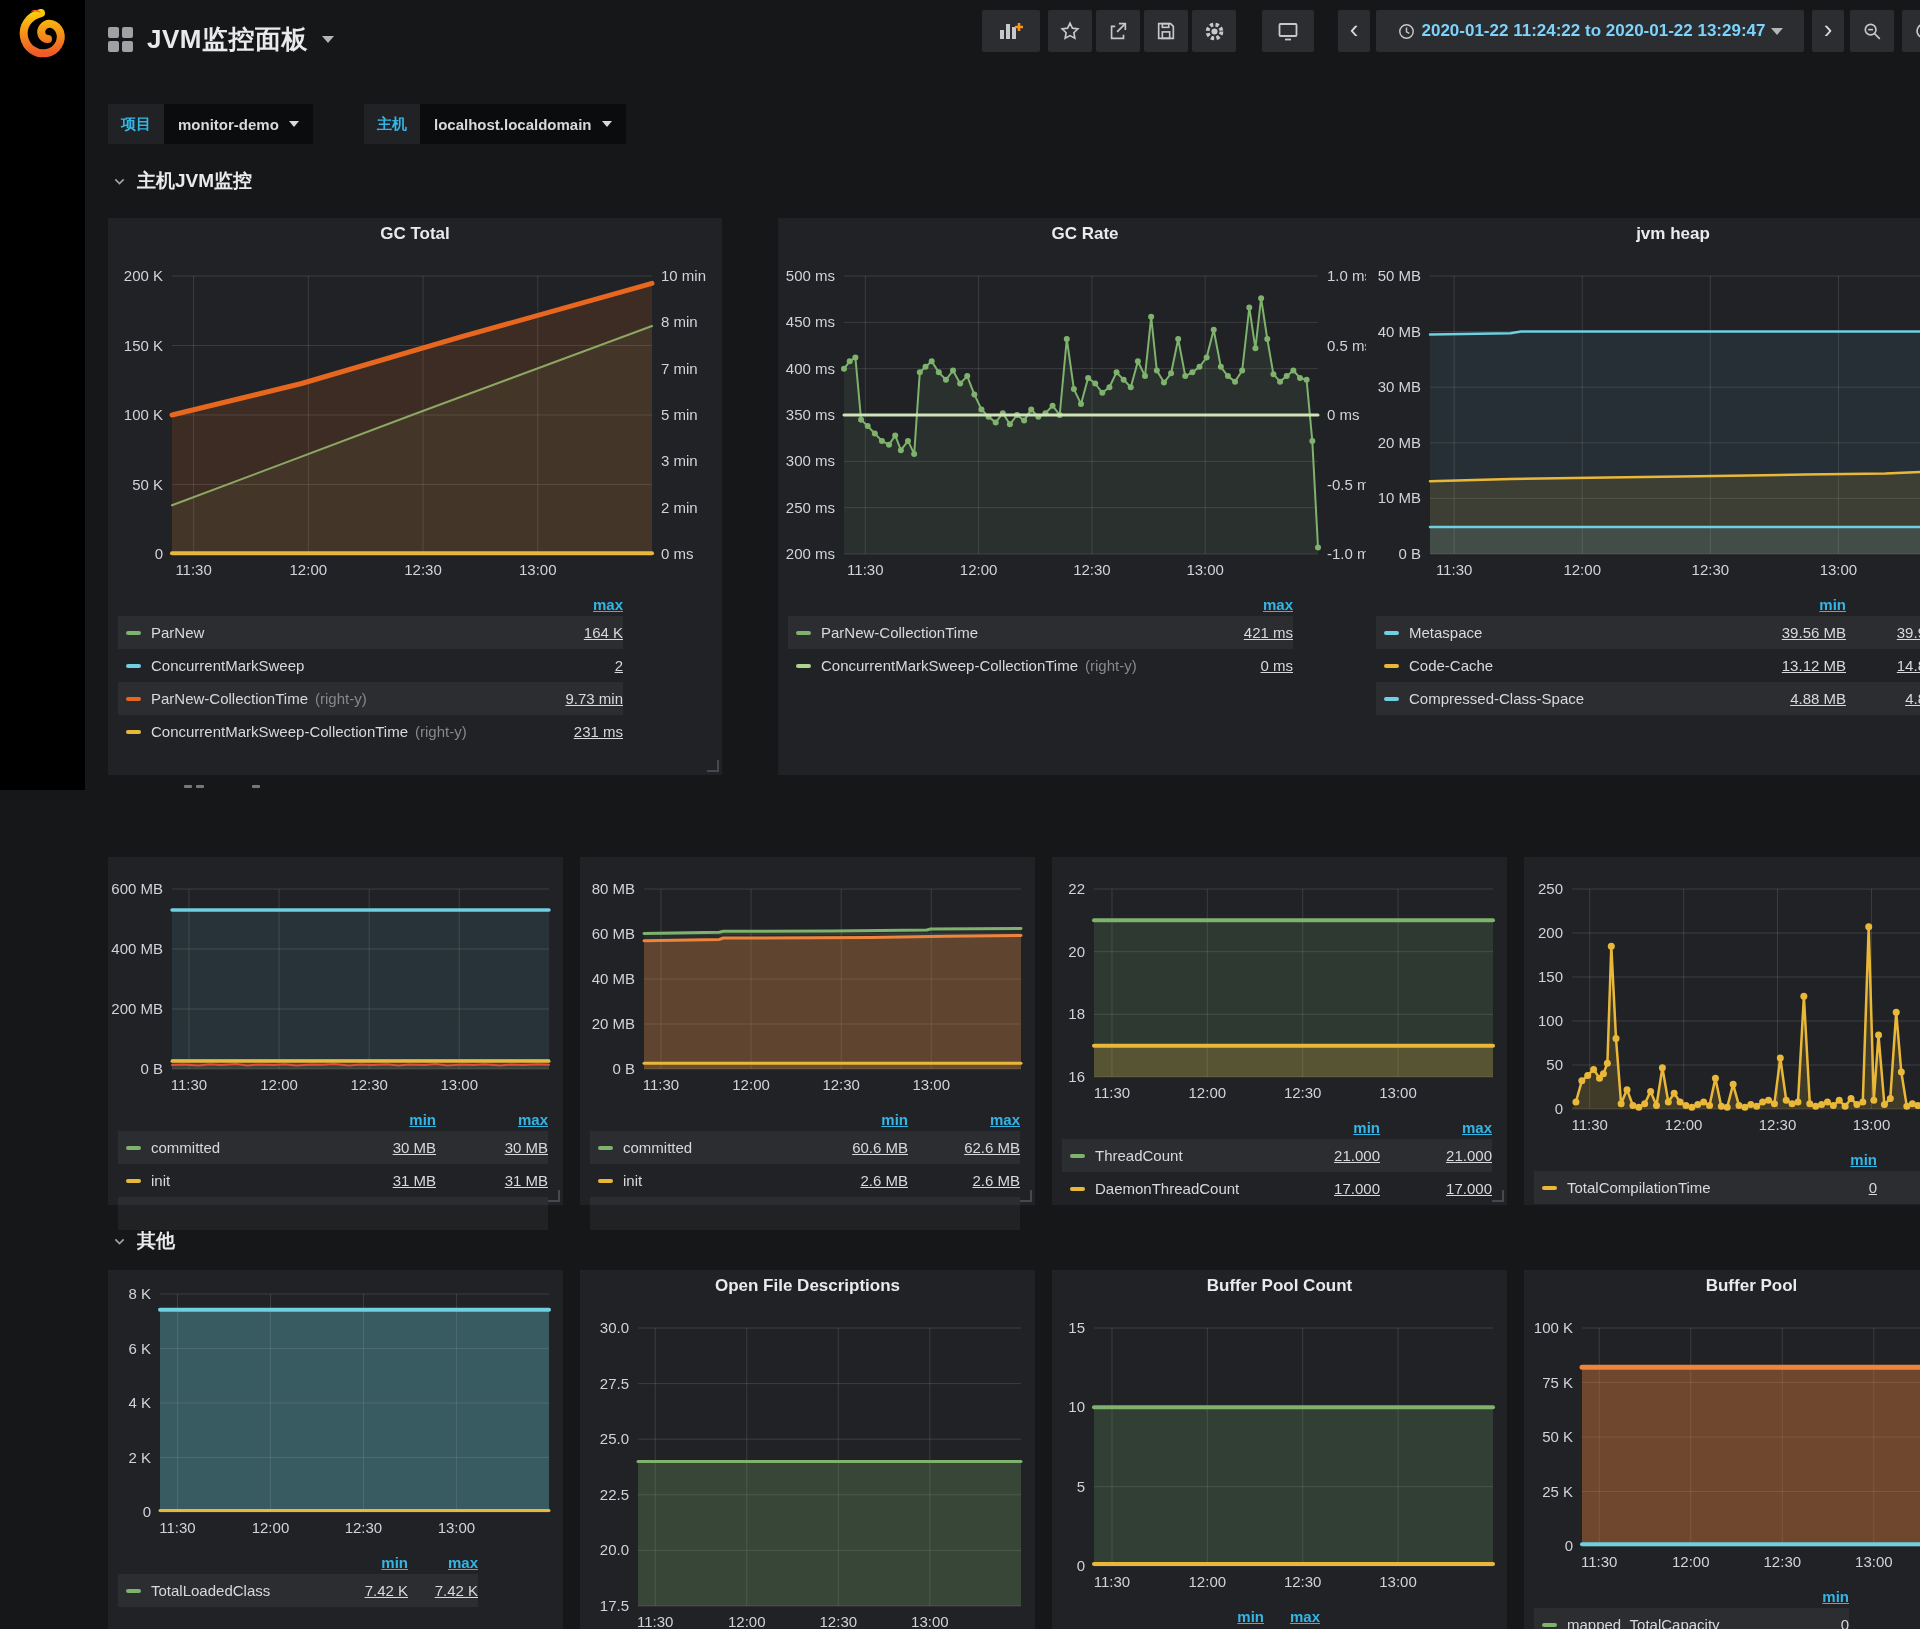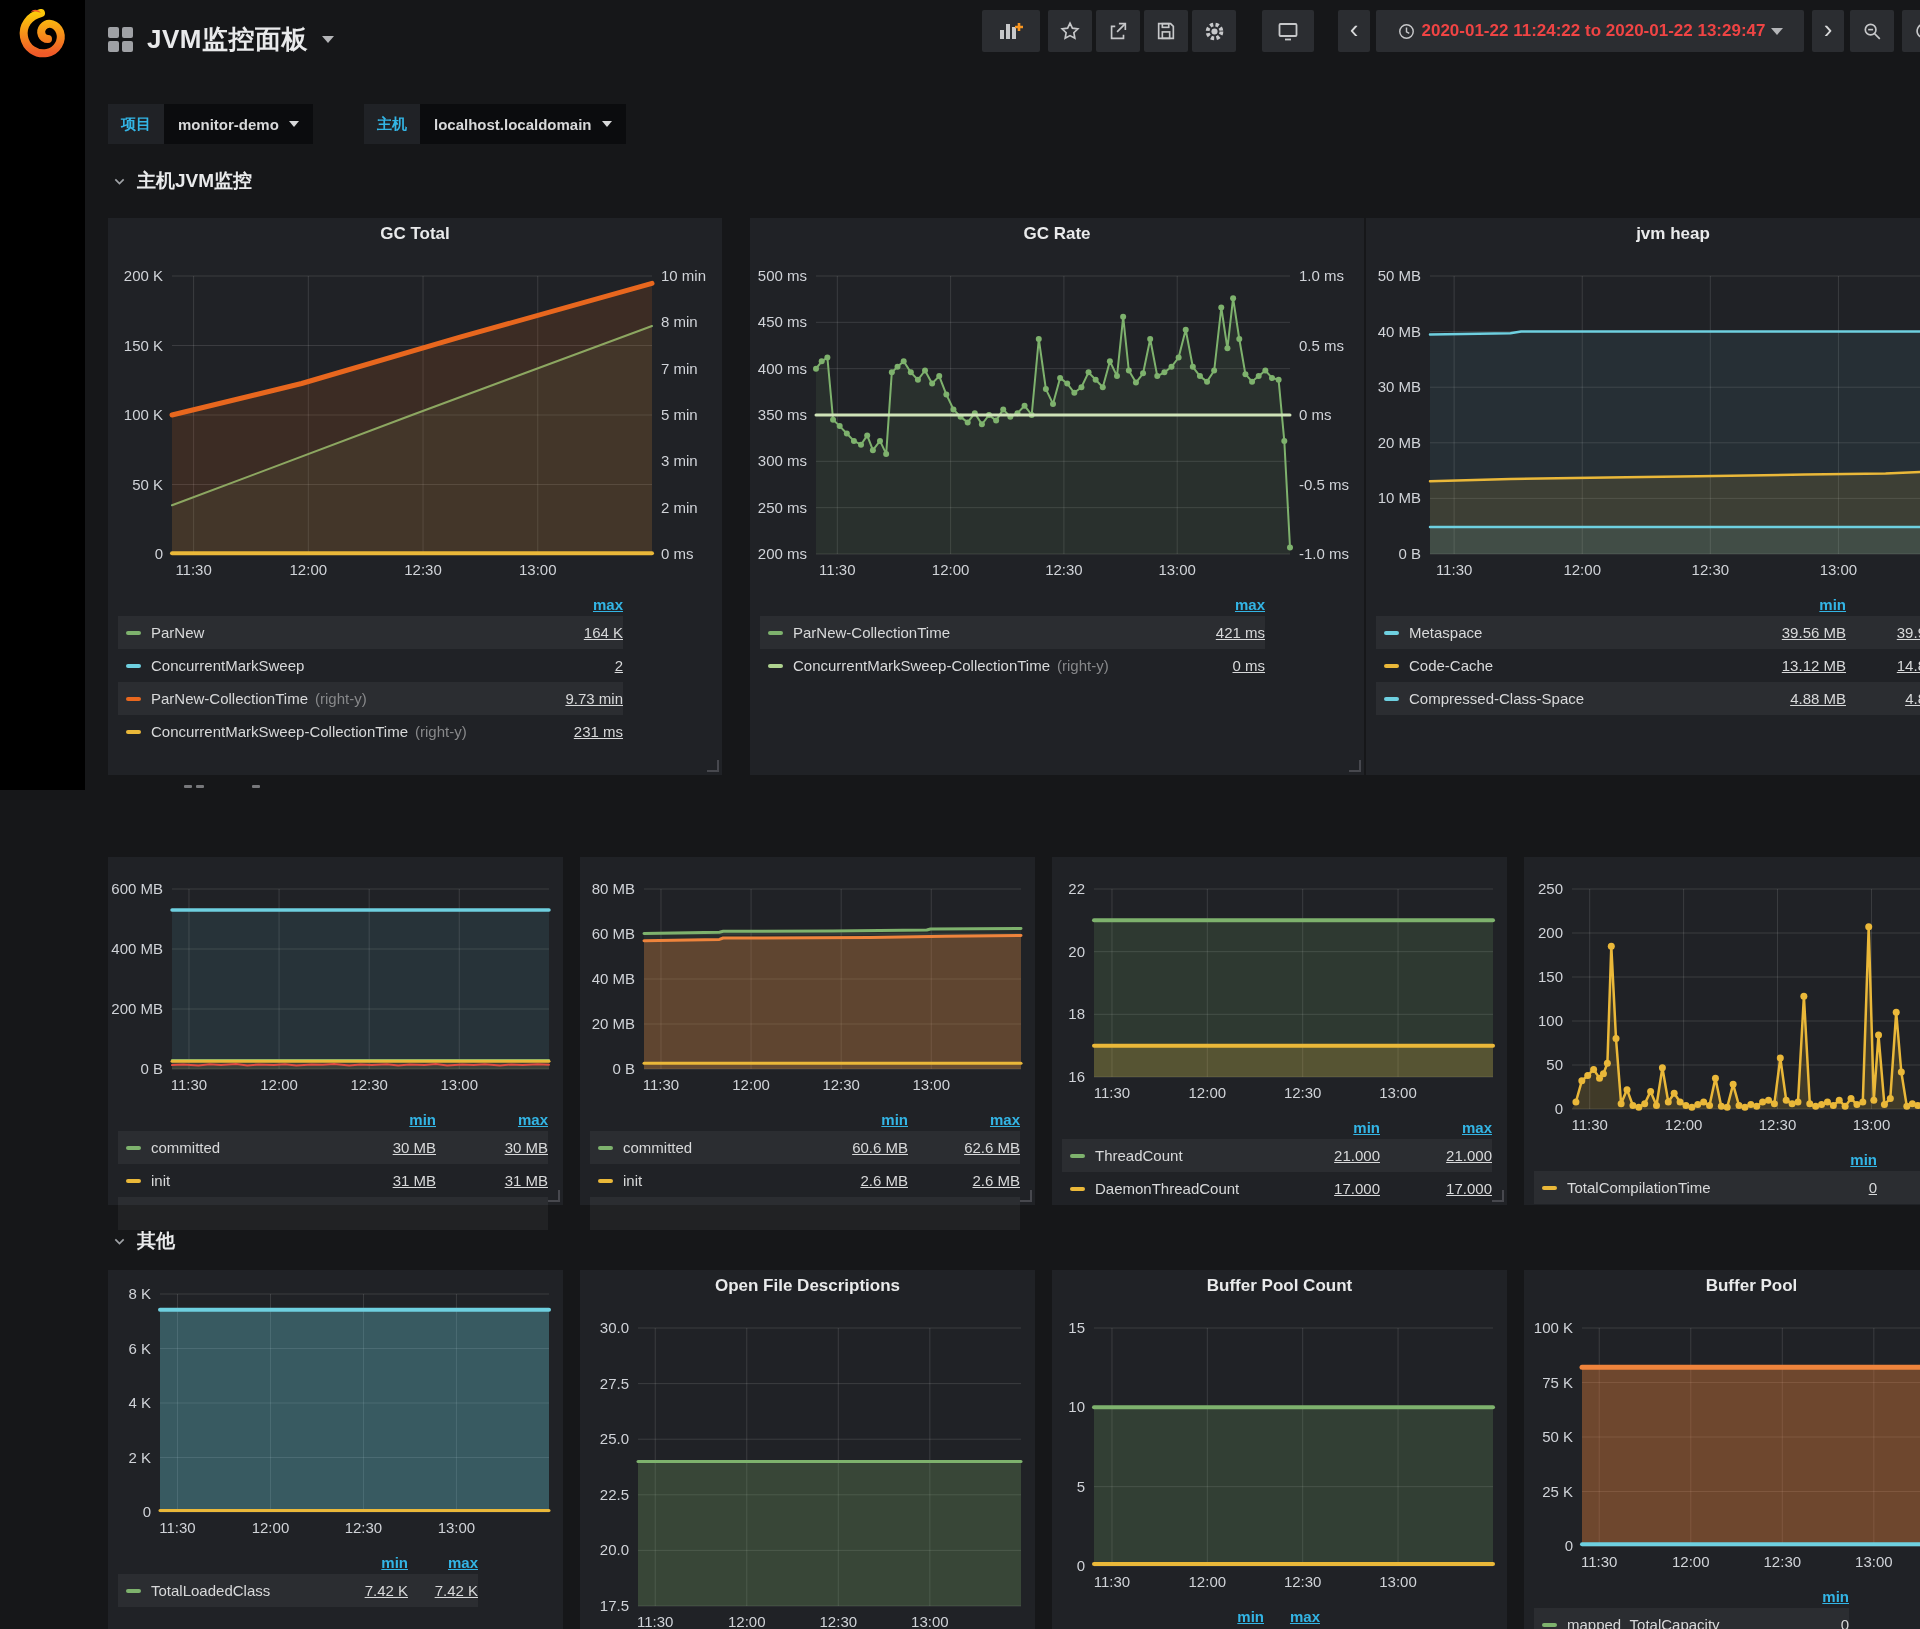--- a/index.html
+++ b/index.html
@@ -13,21 +13,21 @@
   .nav-title-wrap{left:108px;top:22px;display:flex;align-items:center;gap:14px;}
   .grid-icon{display:grid;grid-template-columns:11px 11px;grid-template-rows:11px 11px;gap:3px;}
   .grid-icon span{background:#9fa1a5;border-radius:2px;}
   .nav-title{font-size:26px;font-weight:bold;color:#e9eaeb;letter-spacing:.5px;}
   .caret{width:0;height:0;border-left:6px solid transparent;border-right:6px solid transparent;
     border-top:7px solid #b4b5b8;display:inline-block;}
   .tb-btn{position:absolute;top:10px;height:42px;background:#2b2d31;border-radius:2px;
     display:flex;align-items:center;justify-content:center;color:#c7c8ca;}
   .tb-btn svg{stroke:#c7c8ca;fill:none;stroke-width:1.8;}
   .chev{font-size:26px;color:#d8d9da;line-height:1;padding-bottom:4px;}
-  .time-btn{gap:5px;font-size:17px;color:#ef4444;font-weight:bold;}
+  .time-btn{gap:5px;font-size:17px;color:#7dd3fc;font-weight:bold;}
   
   .var-box{position:absolute;top:104px;height:40px;display:flex;}
   .var-label{background:#202226;color:#33b5e5;font-size:15px;font-weight:bold;
     display:flex;align-items:center;padding:0 13px;}
   .var-value{background:#0b0c0e;color:#d8d9da;font-size:15px;font-weight:bold;
     display:flex;align-items:center;gap:10px;padding:0 14px;}
   .var-value .caret{border-top-color:#d8d9da;border-left-width:5px;border-right-width:5px;border-top-width:6px;}
   
   .row-head{position:absolute;display:flex;align-items:center;gap:10px;color:#e9eaeb;
     font-size:19px;font-weight:bold;}
@@ -232,21 +232,21 @@
           <span class="lg-dash" style="background: rgb(234, 184, 57);"></span>
           <span class="lg-name">ConcurrentMarkSweep-CollectionTime</span>
           <span class="lg-note">(right-y)</span>
           <span class="lg-sp"></span>
           <span class="lg-col">231 ms</span>
         </div>
       </div>
     <div class="resize"></div>
   </div>
 
-  <div class="panel" style="left:750px;top:218px;width:614px;height:557px;">
+  <div class="panel" style="left:778px;top:218px;width:614px;height:557px;">
     <div class="p-title">GC Rate</div>
     <div class="chart" style="height:330px;"><svg width="614" height="330">
           <line x1="66" x2="540" y1="302" y2="302" stroke="rgba(255,255,255,0.12)" stroke-width="1"></line>
           <text x="57" y="307" fill="#d0d3d8" font-size="15" text-anchor="end">200 ms</text>
           <line x1="66" x2="540" y1="255.66666666666669" y2="255.66666666666669" stroke="rgba(255,255,255,0.12)" stroke-width="1"></line>
           <text x="57" y="260.6666666666667" fill="#d0d3d8" font-size="15" text-anchor="end">250 ms</text>
           <line x1="66" x2="540" y1="209.33333333333334" y2="209.33333333333334" stroke="rgba(255,255,255,0.12)" stroke-width="1"></line>
           <text x="57" y="214.33333333333334" fill="#d0d3d8" font-size="15" text-anchor="end">300 ms</text>
           <line x1="66" x2="540" y1="163" y2="163" stroke="rgba(255,255,255,0.12)" stroke-width="1"></line>
           <text x="57" y="168" fill="#d0d3d8" font-size="15" text-anchor="end">350 ms</text>

